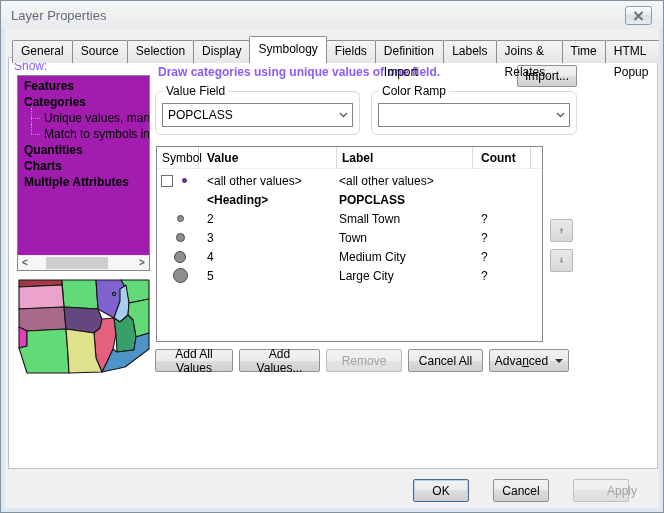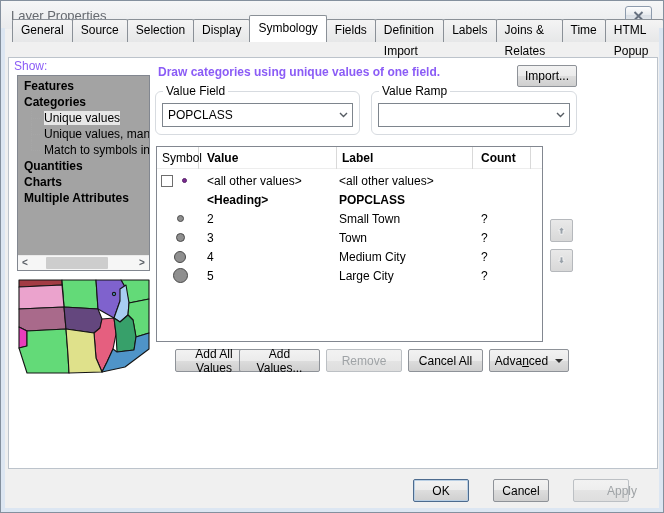--- a/index.html
+++ b/index.html
@@ -4,29 +4,29 @@
 <style>
   html,body{margin:0;padding:0;background:#fff;}
   *{box-sizing:border-box;font-family:"Liberation Sans",sans-serif;}
   .dialog{position:relative;width:664px;height:513px;background:#f0f0f0;border:1px solid #84909e;overflow:hidden;}
   .dialog::after{content:"";position:absolute;left:0;right:0;bottom:0;top:27px;border:4px solid #dce6f2;border-top:none;pointer-events:none;z-index:50;}
   
   .titlebar{position:absolute;left:0;top:0;right:0;height:28px;background:linear-gradient(#f5f6f7,#e9eaec);display:flex;align-items:center;}
   .title{margin-left:10px;font-size:13px;color:#666a70;}
   .close-btn{position:absolute;right:11px;top:5px;width:27px;height:19px;border:1px solid #8d9bad;border-radius:3px;background:linear-gradient(#fdfdfd,#e8ebef 45%,#d8dde4 45%,#e9edf2);display:flex;align-items:center;justify-content:center;padding:0;cursor:default;}
   
-  .tabbar{position:absolute;left:11px;top:16px;height:25px;display:flex;align-items:flex-end;z-index:3;}
+  .tabbar{position:absolute;left:11px;top:37px;height:25px;display:flex;align-items:flex-end;z-index:3;}
   .tab{height:23px;line-height:21px;padding:0 8px;font-size:12px;color:#000;background:linear-gradient(#f4f4f4,#e6e7e8);border:1px solid #8a9097;border-bottom:none;border-radius:2px 2px 0 0;margin-right:-1px;position:relative;}
   .tab.active{height:27px;line-height:24px;background:#fff;z-index:5;border-radius:2px 2px 0 0;}
   
   .page{position:absolute;left:7px;top:56px;width:650px;height:412px;background:#fff;border:1px solid #bcc3cb;z-index:2;}
   .lbl{position:absolute;font-size:12px;color:#8b5cf6;}
   .bold{font-weight:bold;}
   
-  .listbox{position:absolute;left:8px;top:17px;width:133px;height:196px;border:1px solid #828790;background:#a3a3a3;overflow:hidden;}
+  .listbox{position:absolute;left:8px;top:17px;width:133px;height:196px;border:1px solid #828790;background:#a21caf;overflow:hidden;}
   .tree{padding-top:2px;}
   .tree-item{font-size:12px;line-height:16px;white-space:nowrap;padding-left:6px;}
   .tree-item.bold{font-weight:bold;}
   .tree-child{position:relative;padding-left:26px;font-weight:normal;}
   .tree-child::before{content:"";position:absolute;left:13px;top:-2px;bottom:0;border-left:1px dotted #a6a6a6;}
   .tree-child.last::before{bottom:8px;}
   .tree-child::after{content:"";position:absolute;left:13px;top:8px;width:9px;border-top:1px dotted #a6a6a6;}
   .tree-child .sel{background:#e7e7e7;}
   .hscroll{position:absolute;left:0;right:0;bottom:0;height:15px;background:#f6f6f6;border-top:1px solid #eaeaea;display:flex;align-items:center;}
   .hs-arrow{width:14px;text-align:center;font-size:10px;font-weight:bold;color:#5a5f66;line-height:14px;}
@@ -103,21 +103,20 @@
   </div>
 
   <div class="page">
 
     <span class="lbl" style="left:5px;top:1px;">Show:</span>
 
     <div class="listbox">
       <div class="tree">
         <div class="tree-item bold">Features</div>
         <div class="tree-item bold">Categories</div>
-        <div class="tree-item tree-child"><span class="sel">Unique values</span></div>
         <div class="tree-item tree-child"><span>Unique values, many</span></div>
         <div class="tree-item tree-child last"><span>Match to symbols in a</span></div>
         <div class="tree-item bold">Quantities</div>
         <div class="tree-item bold">Charts</div>
         <div class="tree-item bold">Multiple Attributes</div>
       </div>
       <div class="hscroll">
         <span class="hs-arrow">&lt;</span>
         <span class="hs-track">
             <span class="hs-thumb"></span>
@@ -158,21 +157,21 @@
         <span class="combo-value">POPCLASS</span>
         <span class="combo-chev">
           <svg width="9" height="6" viewBox="0 0 9 6">
               <polyline points="1,1 4.5,4.5 8,1" fill="none" stroke="#565c63" stroke-width="1.4"></polyline>
             </svg>
         </span>
       </div>
     </div>
 
     <div class="group cr-group">
-      <span class="group-label">Value Ramp</span>
+      <span class="group-label">Color Ramp</span>
       <div class="combo">
         <span class="ramp"></span>
         <span class="combo-chev">
           <svg width="9" height="6" viewBox="0 0 9 6">
               <polyline points="1,1 4.5,4.5 8,1" fill="none" stroke="#565c63" stroke-width="1.4"></polyline>
             </svg>
         </span>
       </div>
     </div>
 
@@ -236,21 +235,21 @@
       <svg width="17" height="17" viewBox="0 0 20 20">
           <path d="M10 2 L17 10 L13 10 L13 18 L7 18 L7 10 L3 10 Z" fill="#99a1a9" stroke="#ffffff" stroke-width="1.4"></path>
         </svg>
     </button>
     <button class="btn move-btn" style="top:191px;">
       <svg width="17" height="17" viewBox="0 0 20 20">
           <path d="M10 18 L3 10 L7 10 L7 2 L13 2 L13 10 L17 10 Z" fill="#99a1a9" stroke="#ffffff" stroke-width="1.4"></path>
         </svg>
     </button>
 
-    <button class="btn rowbtn" style="left:146px;width:78px;margin-left:20px;">Add All Values</button>
+    <button class="btn rowbtn" style="left:146px;width:78px;">Add All Values</button>
     <button class="btn rowbtn" style="left:230px;width:81px;">Add Values...</button>
     <button class="btn rowbtn disabled" style="left:317px;width:76px;">Remove</button>
     <button class="btn rowbtn" style="left:399px;width:75px;">Cancel All</button>
     <button class="btn rowbtn" style="left:480px;width:80px;">
       <span><span>Adva</span><span class="u">n</span><span>ced</span></span>
       <span class="caret-down"></span>
     </button>
 
   </div>
 

